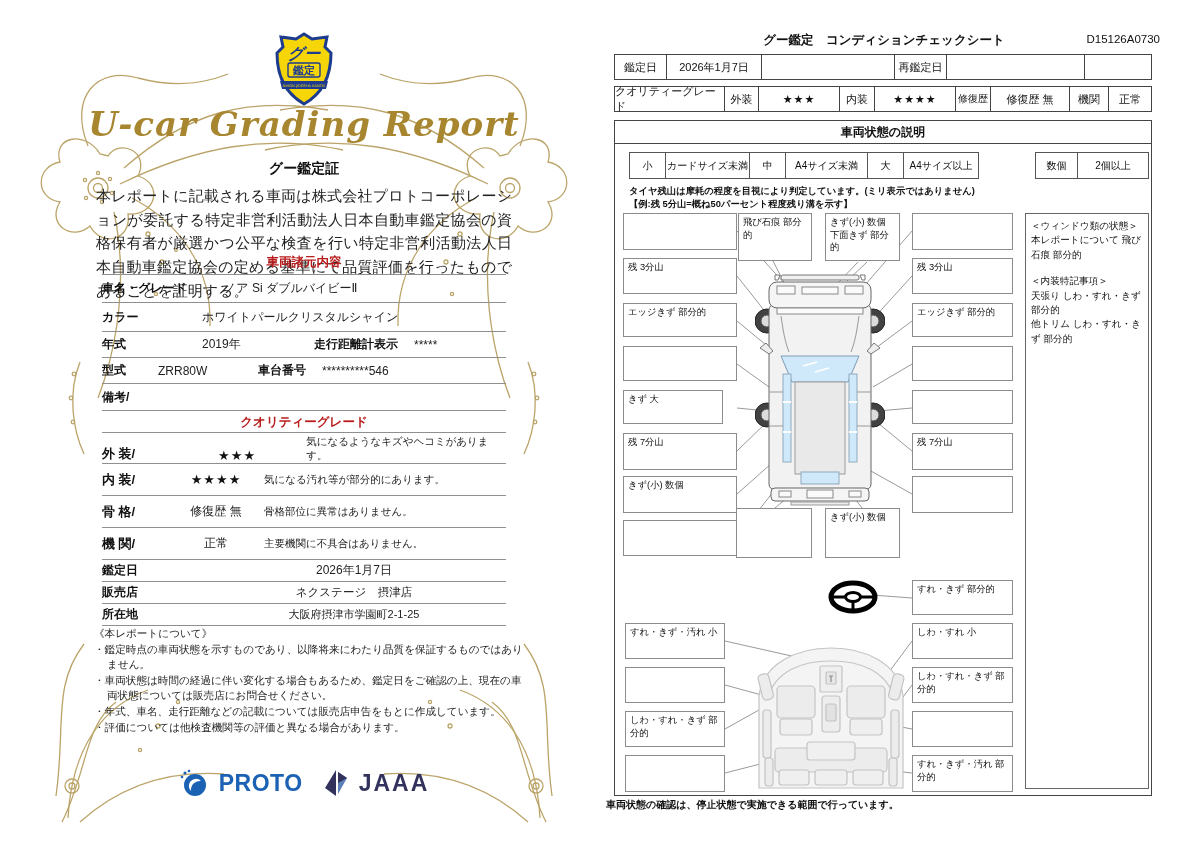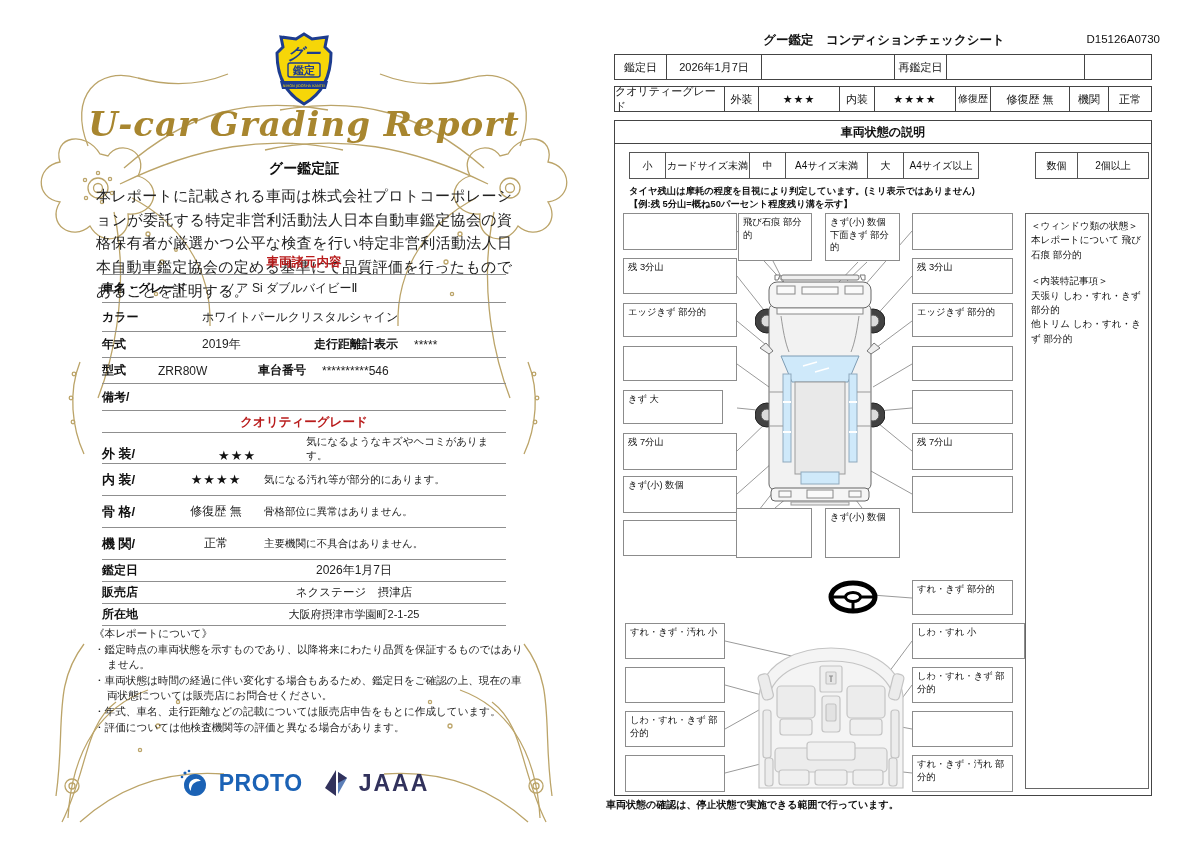--- a/index.html
+++ b/index.html
@@ -424,21 +424,21 @@
     <div class="dbox" style="left:297px;top:182px;width:101px;height:34px;">エッジきず 部分的</div>
     <div class="dbox" style="left:297px;top:225px;width:101px;height:35px;"></div>
     <div class="dbox" style="left:297px;top:269px;width:101px;height:34px;"></div>
     <div class="dbox" style="left:297px;top:312px;width:101px;height:37px;">残 7分山</div>
     <div class="dbox" style="left:297px;top:355px;width:101px;height:37px;"></div>
 
     <div class="dbox" style="left:121px;top:387px;width:76px;height:50px;"></div>
     <div class="dbox" style="left:210px;top:387px;width:75px;height:50px;">きず(小) 数個</div>
 
     <div class="dbox" style="left:297px;top:459px;width:101px;height:35px;">すれ・きず 部分的</div>
-    <div class="dbox" style="left:297px;top:502px;width:113px;height:36px;">しわ・すれ 小</div>
+    <div class="dbox" style="left:297px;top:502px;width:101px;height:36px;">しわ・すれ 小</div>
     <div class="dbox" style="left:297px;top:546px;width:101px;height:36px;">しわ・すれ・きず 部分的</div>
     <div class="dbox" style="left:297px;top:590px;width:101px;height:36px;"></div>
     <div class="dbox" style="left:297px;top:634px;width:101px;height:37px;">すれ・きず・汚れ 部分的</div>
 
     <div class="dbox" style="left:10px;top:502px;width:100px;height:36px;">すれ・きず・汚れ 小</div>
     <div class="dbox" style="left:10px;top:546px;width:100px;height:36px;"></div>
     <div class="dbox" style="left:10px;top:590px;width:100px;height:36px;">しわ・すれ・きず 部分的</div>
     <div class="dbox" style="left:10px;top:634px;width:100px;height:37px;"></div>
 
     <div class="sidepanel">

